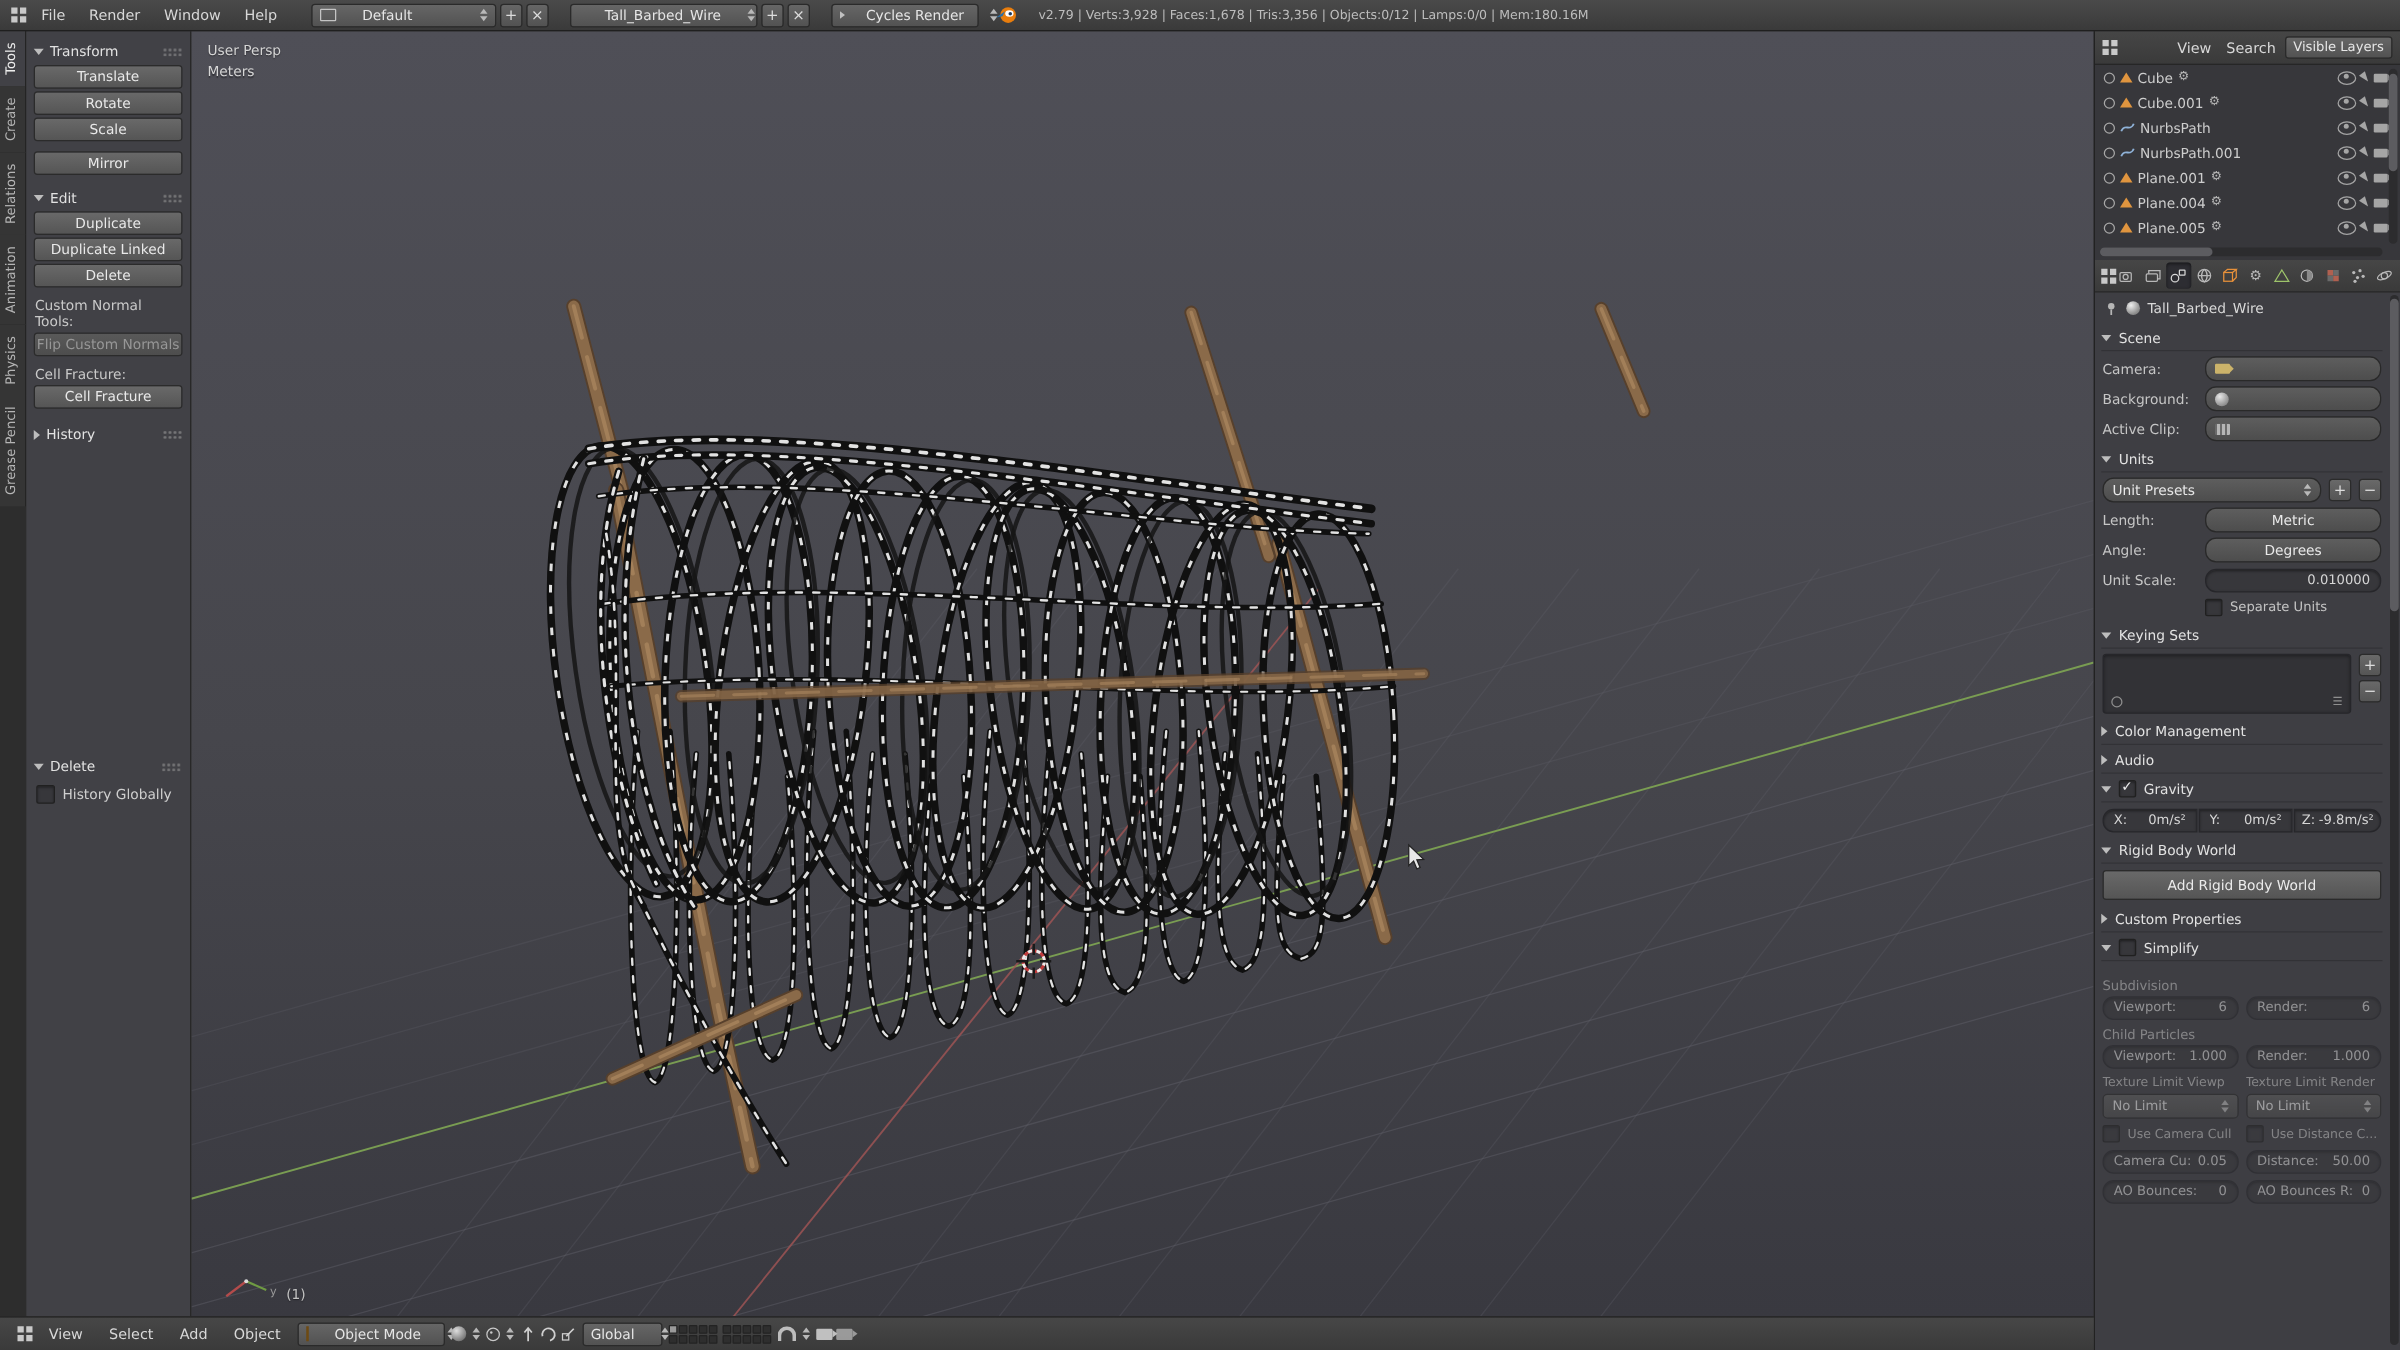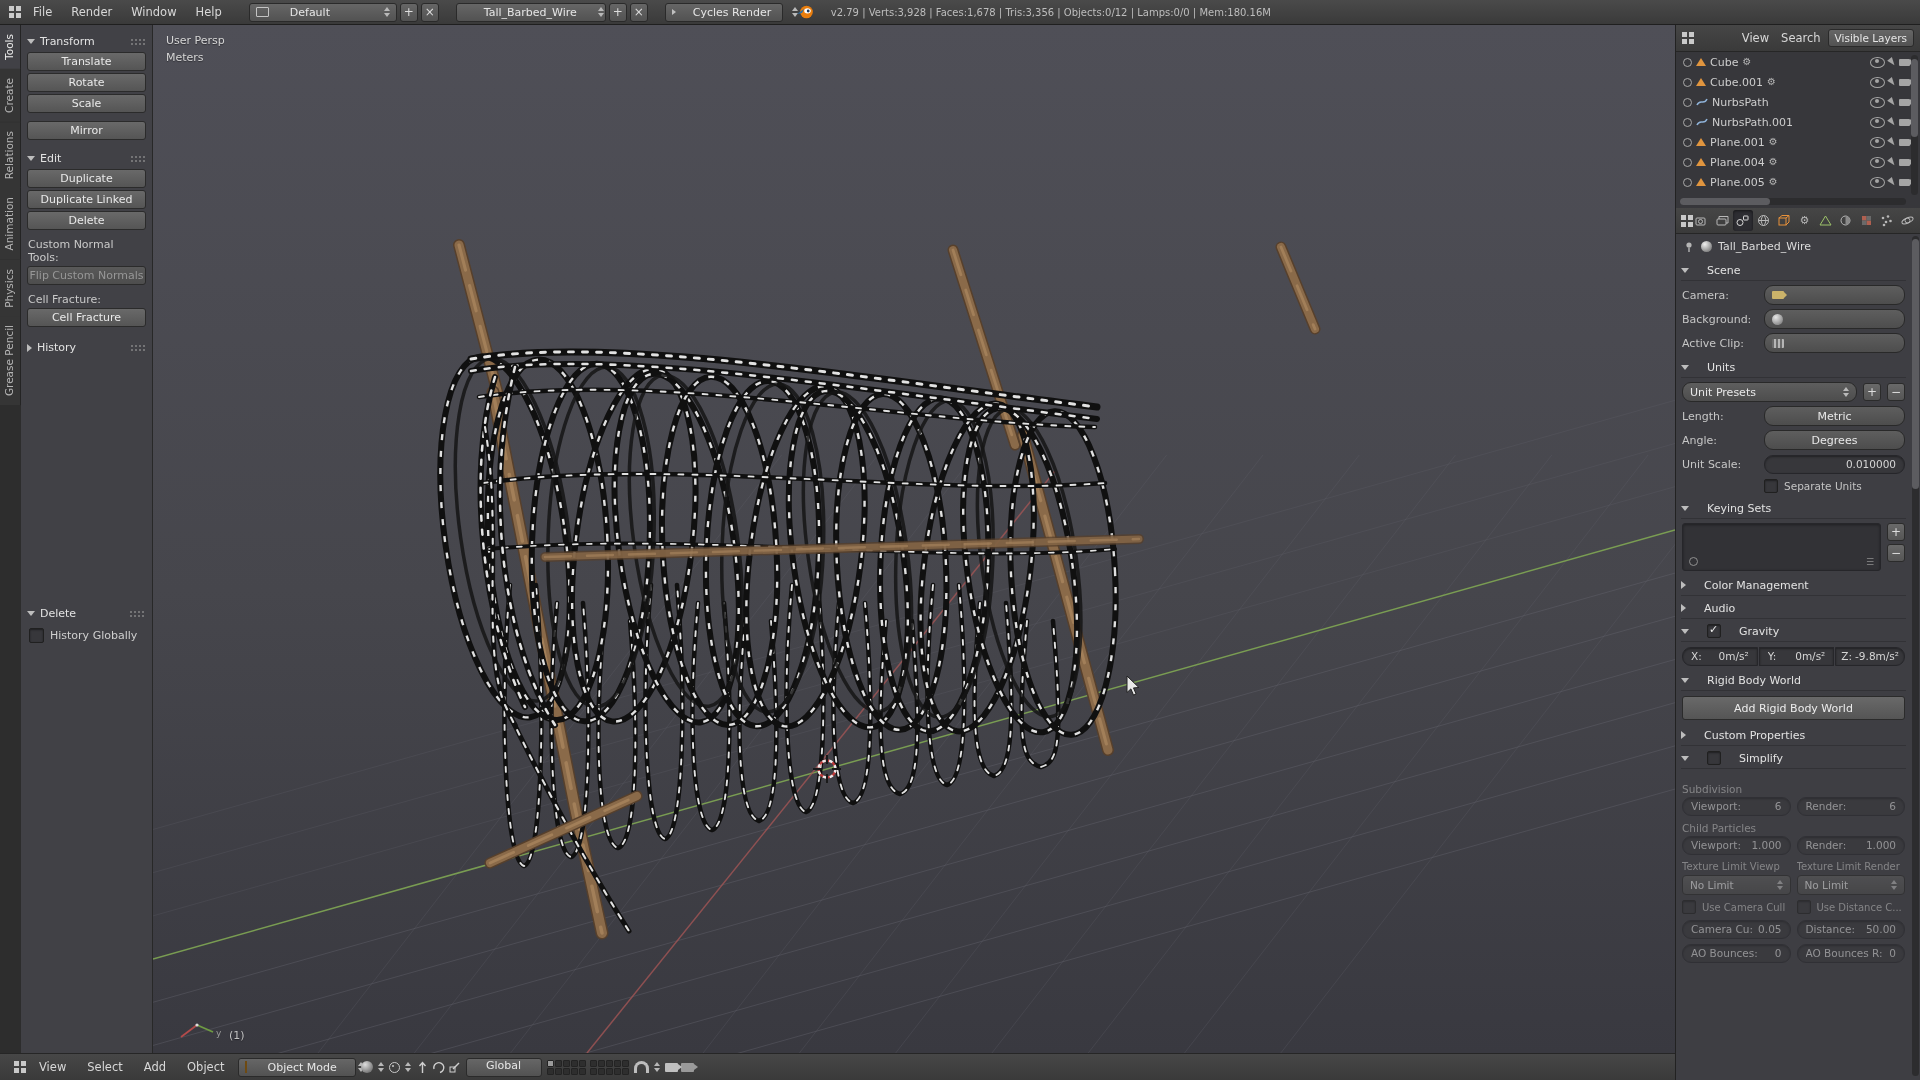--- a/index.html
+++ b/index.html
@@ -96,21 +96,21 @@
   .vscroll i{display:block;width:7px;background:#5c5c60;border-radius:4px;}
   
   #props{left:1675px;top:208px;width:245px;height:872px;background:#3e3e43;border-left:1px solid #222;
          box-sizing:border-box;}
   #props-tabs{height:25px;background:linear-gradient(#464646,#3a3a3a);border-bottom:1px solid #262626;
          display:flex;align-items:center;gap:1px;padding:0 3px;}
   .ptab{width:20px;height:21px;display:flex;align-items:center;justify-content:center;border-radius:3px;}
   .ptab.active{background:#2d2d32;box-shadow:inset 0 1px 3px rgba(0,0,0,.55);}
   #props-body{position:absolute;left:0;top:25px;right:9px;bottom:0;padding:2px 5px;box-sizing:border-box;overflow:hidden;}
   .brow{height:23px;display:flex;align-items:center;gap:6px;padding:0 2px;font-size:11px;color:#dadada;}
-  .phead{height:20px;display:flex;align-items:center;gap:18px;font-size:11px;color:#e2e2e2;
+  .phead{height:20px;display:flex;align-items:center;gap:6px;font-size:11px;color:#e2e2e2;
          border-bottom:1px solid rgba(0,0,0,.18);margin-top:2px;}
   .prow{display:flex;align-items:center;gap:6px;margin:4px 1px;height:20px;}
   .plabel{font-size:11px;color:#c6c6c6;width:76px;flex:none;}
   .pfield{flex:1;height:20px;background:linear-gradient(#5e5e5e,#4d4d4d);border:1px solid #292929;
           border-radius:9px;display:flex;align-items:center;padding:0 7px;gap:6px;font-size:11px;
           color:#e8e8e8;box-sizing:border-box;min-width:0;}
   .pfield.center{justify-content:center;}
   .pnum{flex:1;height:19px;background:#37373b;border:1px solid #26262a;border-radius:9px;
         box-shadow:inset 0 1px 2px rgba(0,0,0,.4);display:flex;align-items:center;
         justify-content:space-between;padding:0 8px;font-size:10.5px;color:#d6d6d6;box-sizing:border-box;min-width:0;}
@@ -419,21 +419,21 @@
         <path d="M6.5,12 L6.5,2 M3.5,5 L6.5,1.5 L9.5,5" stroke="#cfcfcf" stroke-width="1.4" fill="none"></path>
       </svg>
     <svg width="13" height="13" viewBox="0 0 13 13">
         <path d="M2,8 A5,5 0 1 1 8,11.5" stroke="#cfcfcf" stroke-width="1.4" fill="none"></path>
       </svg>
     <svg width="13" height="13" viewBox="0 0 13 13">
         <rect x="2" y="6" width="5" height="5" stroke="#cfcfcf" fill="none"></rect>
         <path d="M5,8 L11,2" stroke="#cfcfcf" stroke-width="1.4"></path>
       </svg>
   </div>
-  <div class="combo" style="width:76px;flex-direction:column;">
+  <div class="combo" style="width:64px;">
     <span>Global</span>
     <span class="arr">
         <i class="up"></i>
         <i class="dn"></i>
       </span>
   </div>
   <div style="display:flex;gap:4px;">
     <div class="lgrid">
       <span class="cell on"></span>
         <span class="cell"></span>

